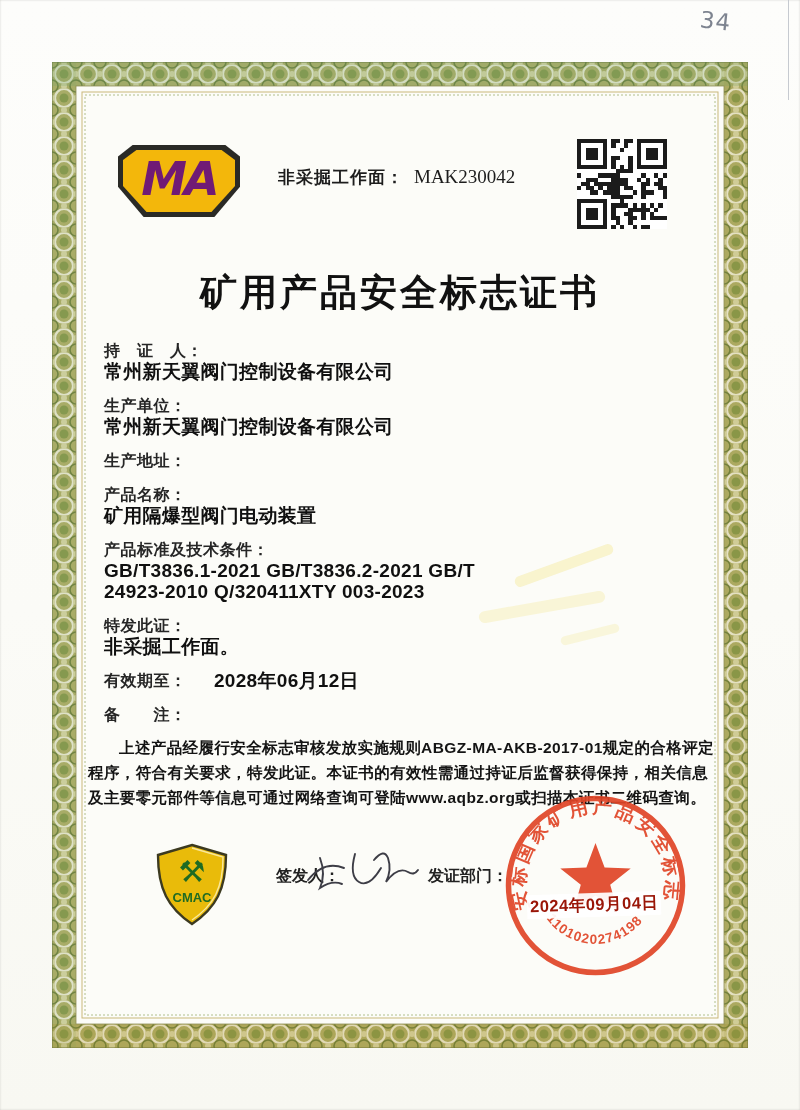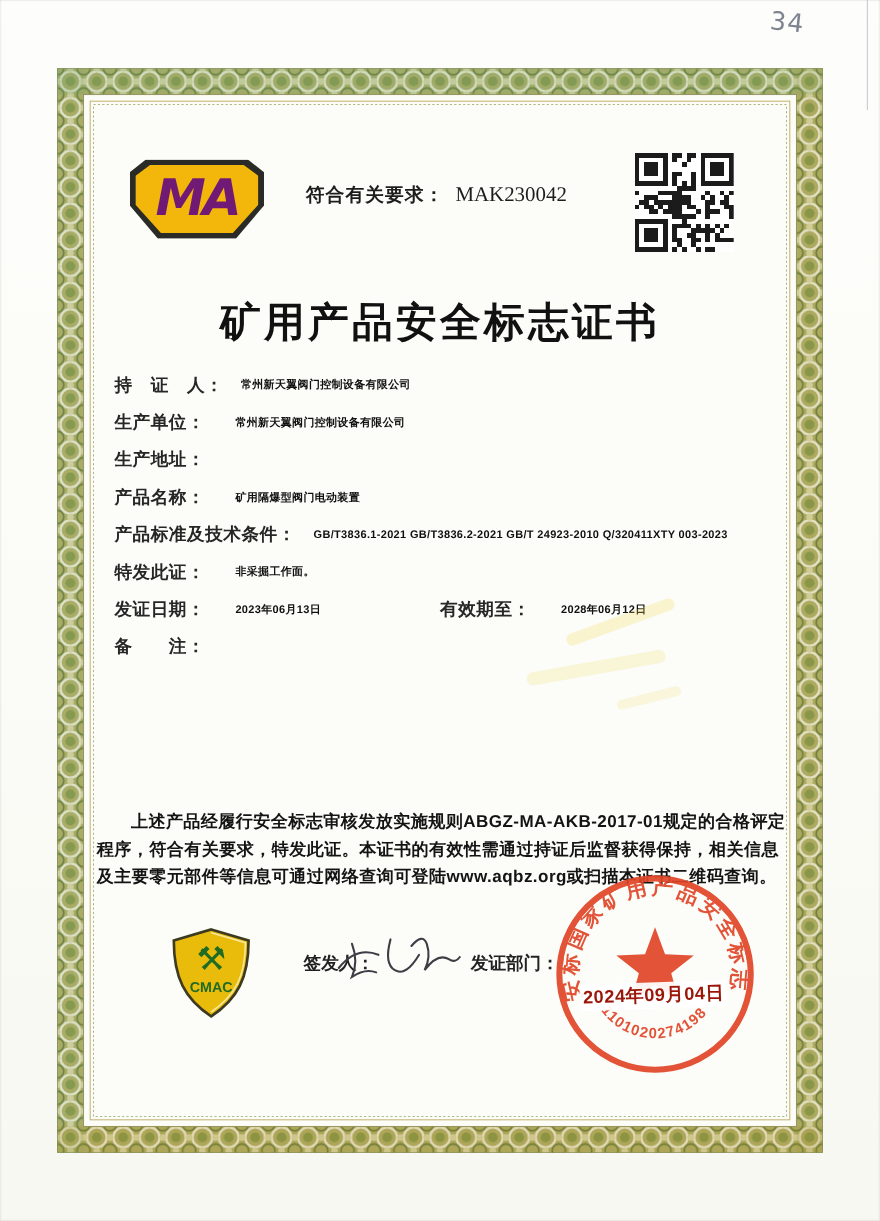--- a/index.html
+++ b/index.html
@@ -31,24 +31,24 @@
   .certno{position:absolute;left:278px;top:166px;width:300px;font-size:17px;color:#1d1d1d;}
   .certno .lbl{font-weight:700;letter-spacing:1px;}
   .certno .val{font-family:"Liberation Serif","DejaVu Serif",serif;font-size:19px;margin-left:10px;}
   .qr{position:absolute;left:577px;top:139px;width:90px;height:90px;}
   
   .title{position:absolute;left:0;top:268px;width:100%;text-align:center;
     font-family:"DejaVu Sans",sans-serif;font-weight:900;font-size:37px;color:#111;
     letter-spacing:3px;}
   
   .fields{position:absolute;left:104px;top:340px;width:580px;}
-  .frow{display:flex;align-items:flex-start;margin-bottom:13px;line-height:21px;}
+  .frow{display:flex;align-items:flex-start;margin-bottom:13px;line-height:21px;flex-direction:column;}
   .flabel{min-width:94px;font-weight:700;font-size:16px;color:#262626;
     letter-spacing:.5px;margin-right:16px;white-space:nowrap;}
-  .fvalue{font-weight:700;font-size:10px;color:#101010;letter-spacing:.3px;}
+  .fvalue{font-weight:700;font-size:19px;color:#101010;letter-spacing:.3px;}
   .fvalue.std{max-width:430px;line-height:21px;}
   .dates-row{display:flex;margin-bottom:13px;line-height:21px;}
   .dates-row .pair{display:flex;}
   .dates-row .pair.first{width:296px;}
   
   .statement{position:absolute;left:88px;top:736px;width:632px;
     font-size:15.5px;font-weight:600;color:#141414;line-height:1.6;
     text-indent:2em;letter-spacing:.4px;}
   
   .cmac{position:absolute;left:151px;top:842px;width:82px;height:86px;}
@@ -101,21 +101,21 @@
 
   <div class="ma-badge">
     <div class="ma-outer">
       <div class="ma-inner">
         <span class="ma-text">MA</span>
       </div>
     </div>
   </div>
 
   <div class="certno">
-    <span class="lbl">符合有关要求：</span><span class="val">MAK230042</span>
+    <span class="lbl">非采掘工作面：</span><span class="val">MAK230042</span>
   </div>
 
   <svg class="qr" id="qr-svg" viewBox="0 0 21 21" shape-rendering="crispEdges">
       <rect width="21" height="21" fill="#ffffff"></rect>
       <rect x="0" y="0" width="1" height="1" fill="#1b1b1b"></rect>
       <rect x="1" y="0" width="1" height="1" fill="#1b1b1b"></rect>
       <rect x="2" y="0" width="1" height="1" fill="#1b1b1b"></rect>
       <rect x="3" y="0" width="1" height="1" fill="#1b1b1b"></rect>
       <rect x="4" y="0" width="1" height="1" fill="#1b1b1b"></rect>
       <rect x="5" y="0" width="1" height="1" fill="#1b1b1b"></rect>
@@ -353,24 +353,20 @@
     </div>
     <div class="frow">
       <span class="flabel">产品标准及技术条件：</span>
       <span class="fvalue std">GB/T3836.1-2021 GB/T3836.2-2021 GB/T 24923-2010 Q/320411XTY 003-2023</span>
     </div>
     <div class="frow">
       <span class="flabel">特发此证：</span>
       <span class="fvalue">非采掘工作面。</span>
     </div>
     <div class="dates-row">
-      <div class="pair first">
-        <span class="flabel">发证日期：</span>
-        <span class="fvalue">2023年06月13日</span>
-      </div>
       <div class="pair">
         <span class="flabel">有效期至：</span>
         <span class="fvalue">2028年06月12日</span>
       </div>
     </div>
     <div class="frow">
       <span class="flabel">备　　注：</span>
       <span class="fvalue"></span>
     </div>
   </div>

